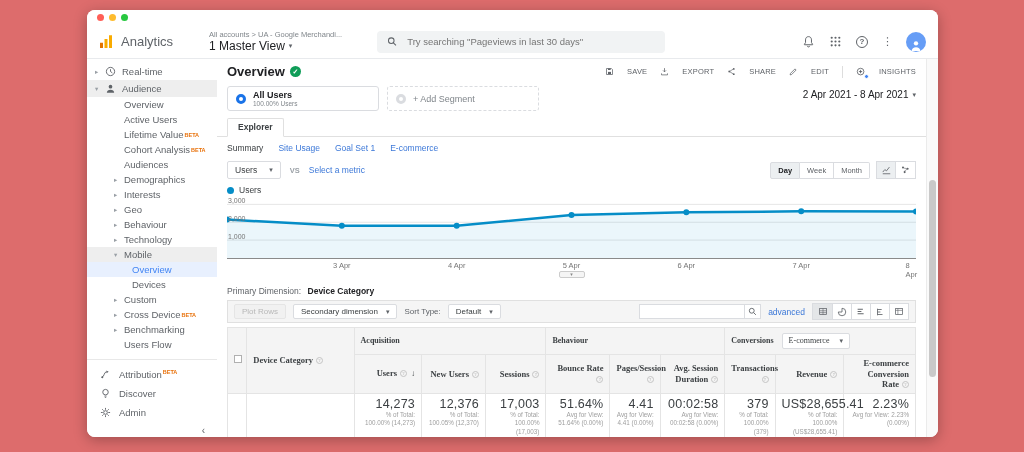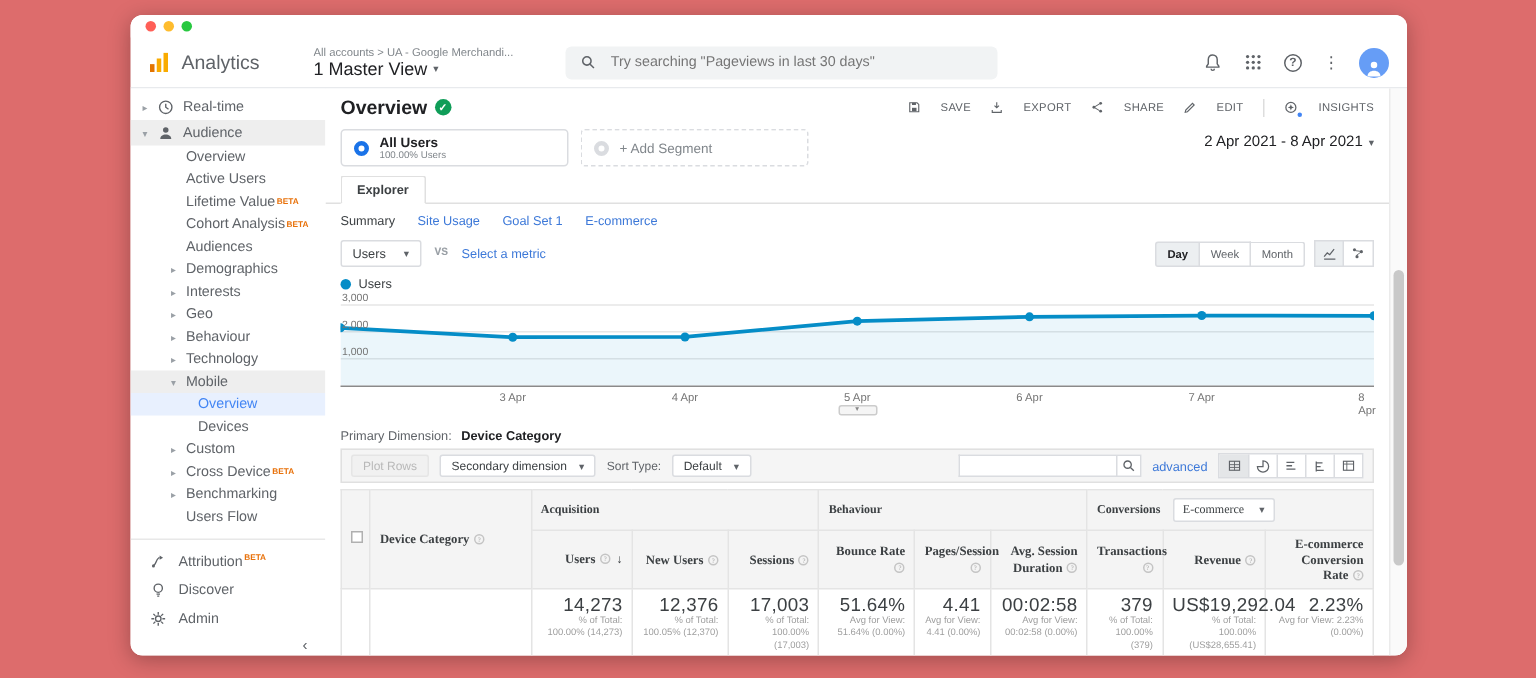--- a/index.html
+++ b/index.html
@@ -71,21 +71,21 @@
   .segcard.add { border-style:dashed; }
   .segcard.add .n { font-weight:normal; color:#80868b; font-size:9px; }
   .daterange { margin-left:auto; font-size:10px; color:#202124; display:flex; align-items:center; gap:4px; padding-top:3px; cursor:pointer; }
   .tabsrow { flex:none; margin-top:5px; padding:0 10px; border-bottom:1px solid #e0e0e0; }
   .exptab { display:inline-block; border:1px solid #e0e0e0; border-bottom:1px solid #fff; background:#fff; margin-bottom:-1px; padding:3px 10px 4px; font-size:8.5px; font-weight:bold; color:#3c4043; border-radius:2px 2px 0 0; cursor:pointer; }
   .subtabs { flex:none; display:flex; gap:15px; padding:6px 10px 4px; font-size:8.5px; }
   .subtab { color:#3c78d8; cursor:pointer; }
   .subtab.active { color:#3c4043; cursor:default; }
   .metricrow { flex:none; display:flex; align-items:center; gap:9px; padding:4px 10px; }
   .ddbtn { border:1px solid #dadce0; border-radius:2px; background:#fff; font-size:8.5px; color:#3c4043; padding:3px 7px; display:flex; align-items:center; gap:12px; cursor:pointer; }
-  .vs { font-size:7.5px; font-weight:bold; color:#9aa0a6;font-family:Liberation Mono, monospace; }
+  .vs { font-size:7.5px; font-weight:bold; color:#9aa0a6; }
   .bluelink { color:#3c78d8; font-size:8.5px; cursor:pointer; }
   .granwrap { margin-left:auto; display:flex; align-items:center; gap:6px; }
   .grangrp { display:flex; }
   .gran { border:1px solid #dadce0; border-left-width:0; background:#fff; padding:3px 7px; font-size:7.5px; color:#5f6368; cursor:pointer; }
   .gran:first-child { border-left-width:1px; border-radius:2px 0 0 2px; }
   .gran:last-child { border-radius:0 2px 2px 0; }
   .gran.active { background:#eceff1; color:#202124; font-weight:bold; }
   .icnbtns { display:flex; }
   .icnbtn { width:20px; height:18px; border:1px solid #dadce0; border-left-width:0; background:#fff; display:flex; align-items:center; justify-content:center; cursor:pointer; }
   .icnbtn:first-child { border-left-width:1px; }
@@ -609,21 +609,21 @@
                 </td>
               <td>
                   <span class="totval">00:02:58</span>
                   <span class="totsub">Avg for View: 00:02:58 (0.00%)</span>
                 </td>
               <td>
                   <span class="totval">379</span>
                   <span class="totsub">% of Total: 100.00% (379)</span>
                 </td>
               <td>
-                  <span class="totval">US$19,292.04</span>
+                  <span class="totval">US$28,655.41</span>
                   <span class="totsub">% of Total: 100.00% (US$28,655.41)</span>
                 </td>
               <td>
                   <span class="totval">2.23%</span>
                   <span class="totsub">Avg for View: 2.23% (0.00%)</span>
                 </td>
             </tr>
 
           </tbody>
         </table>

